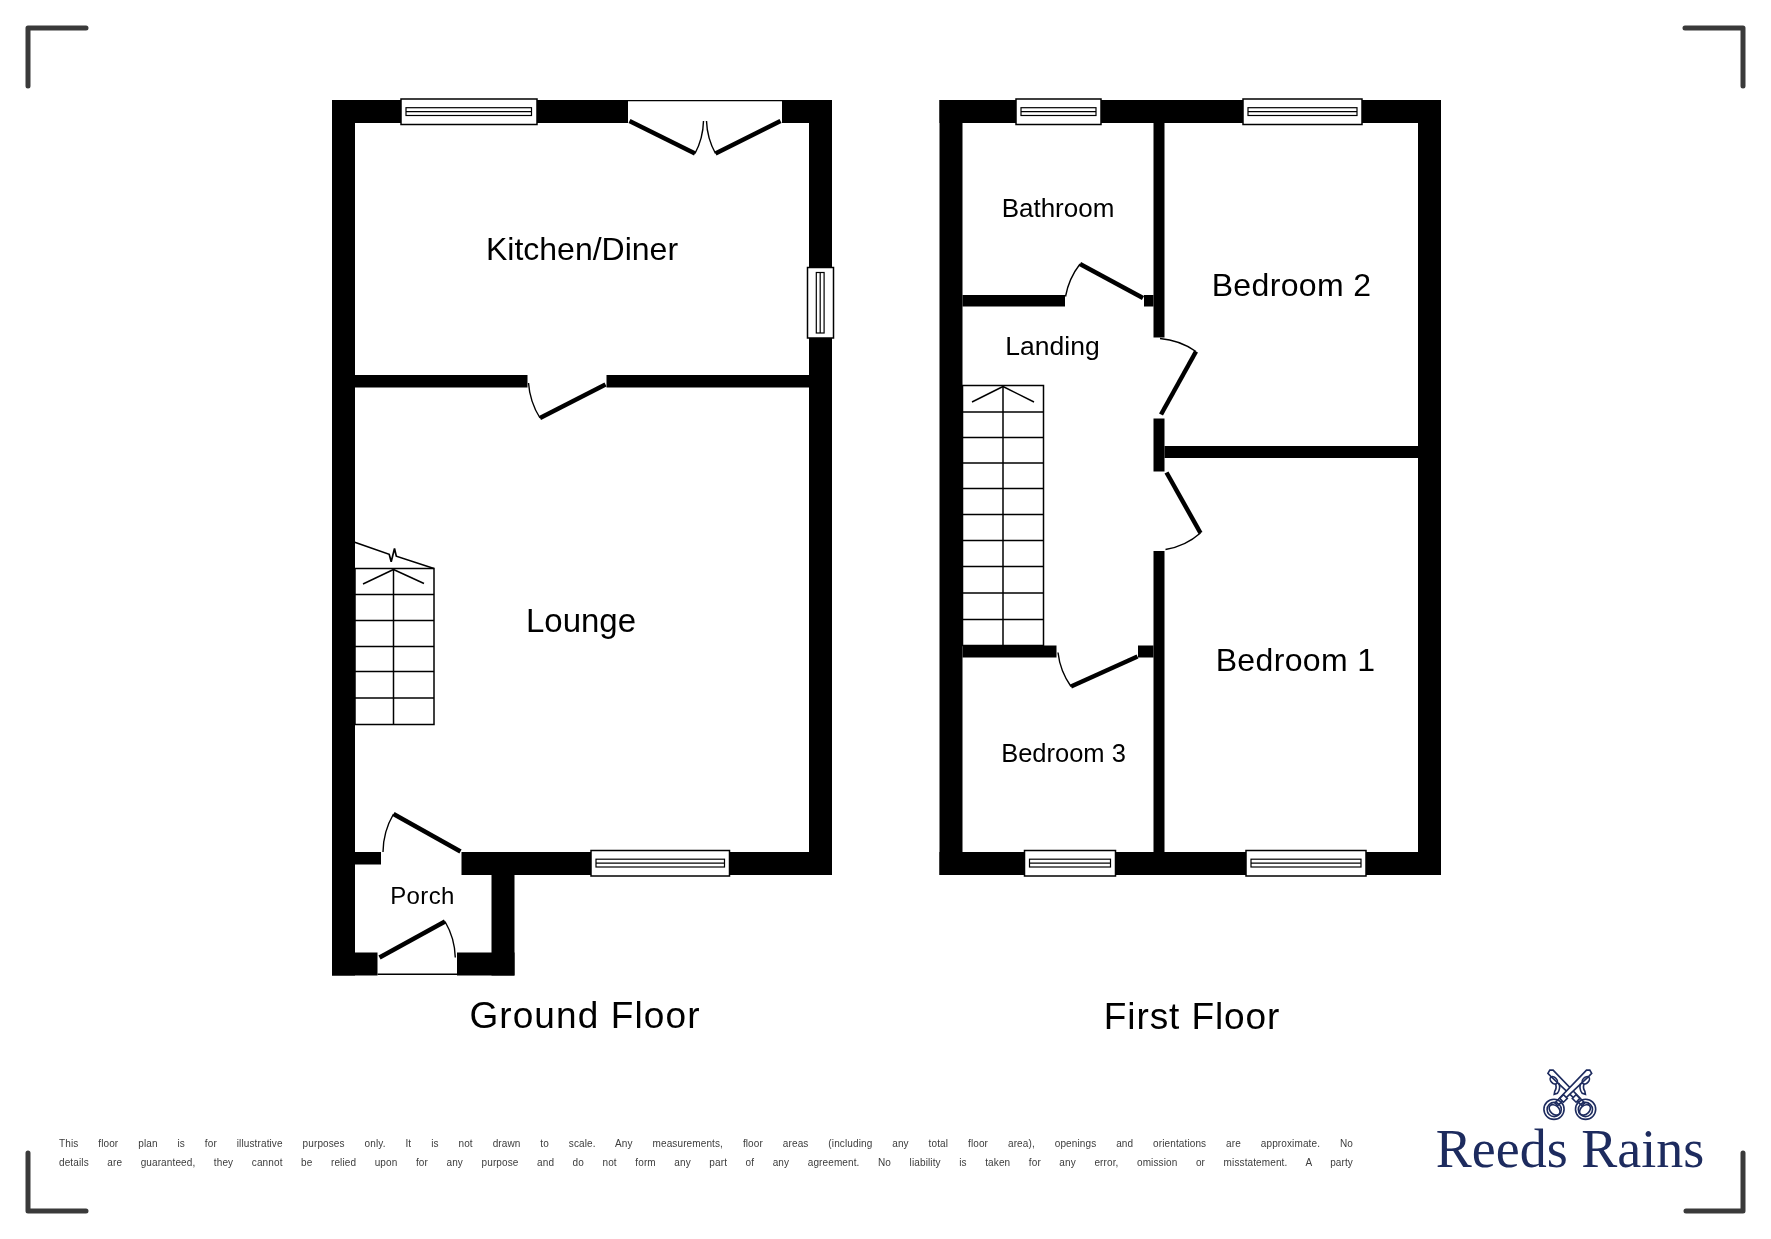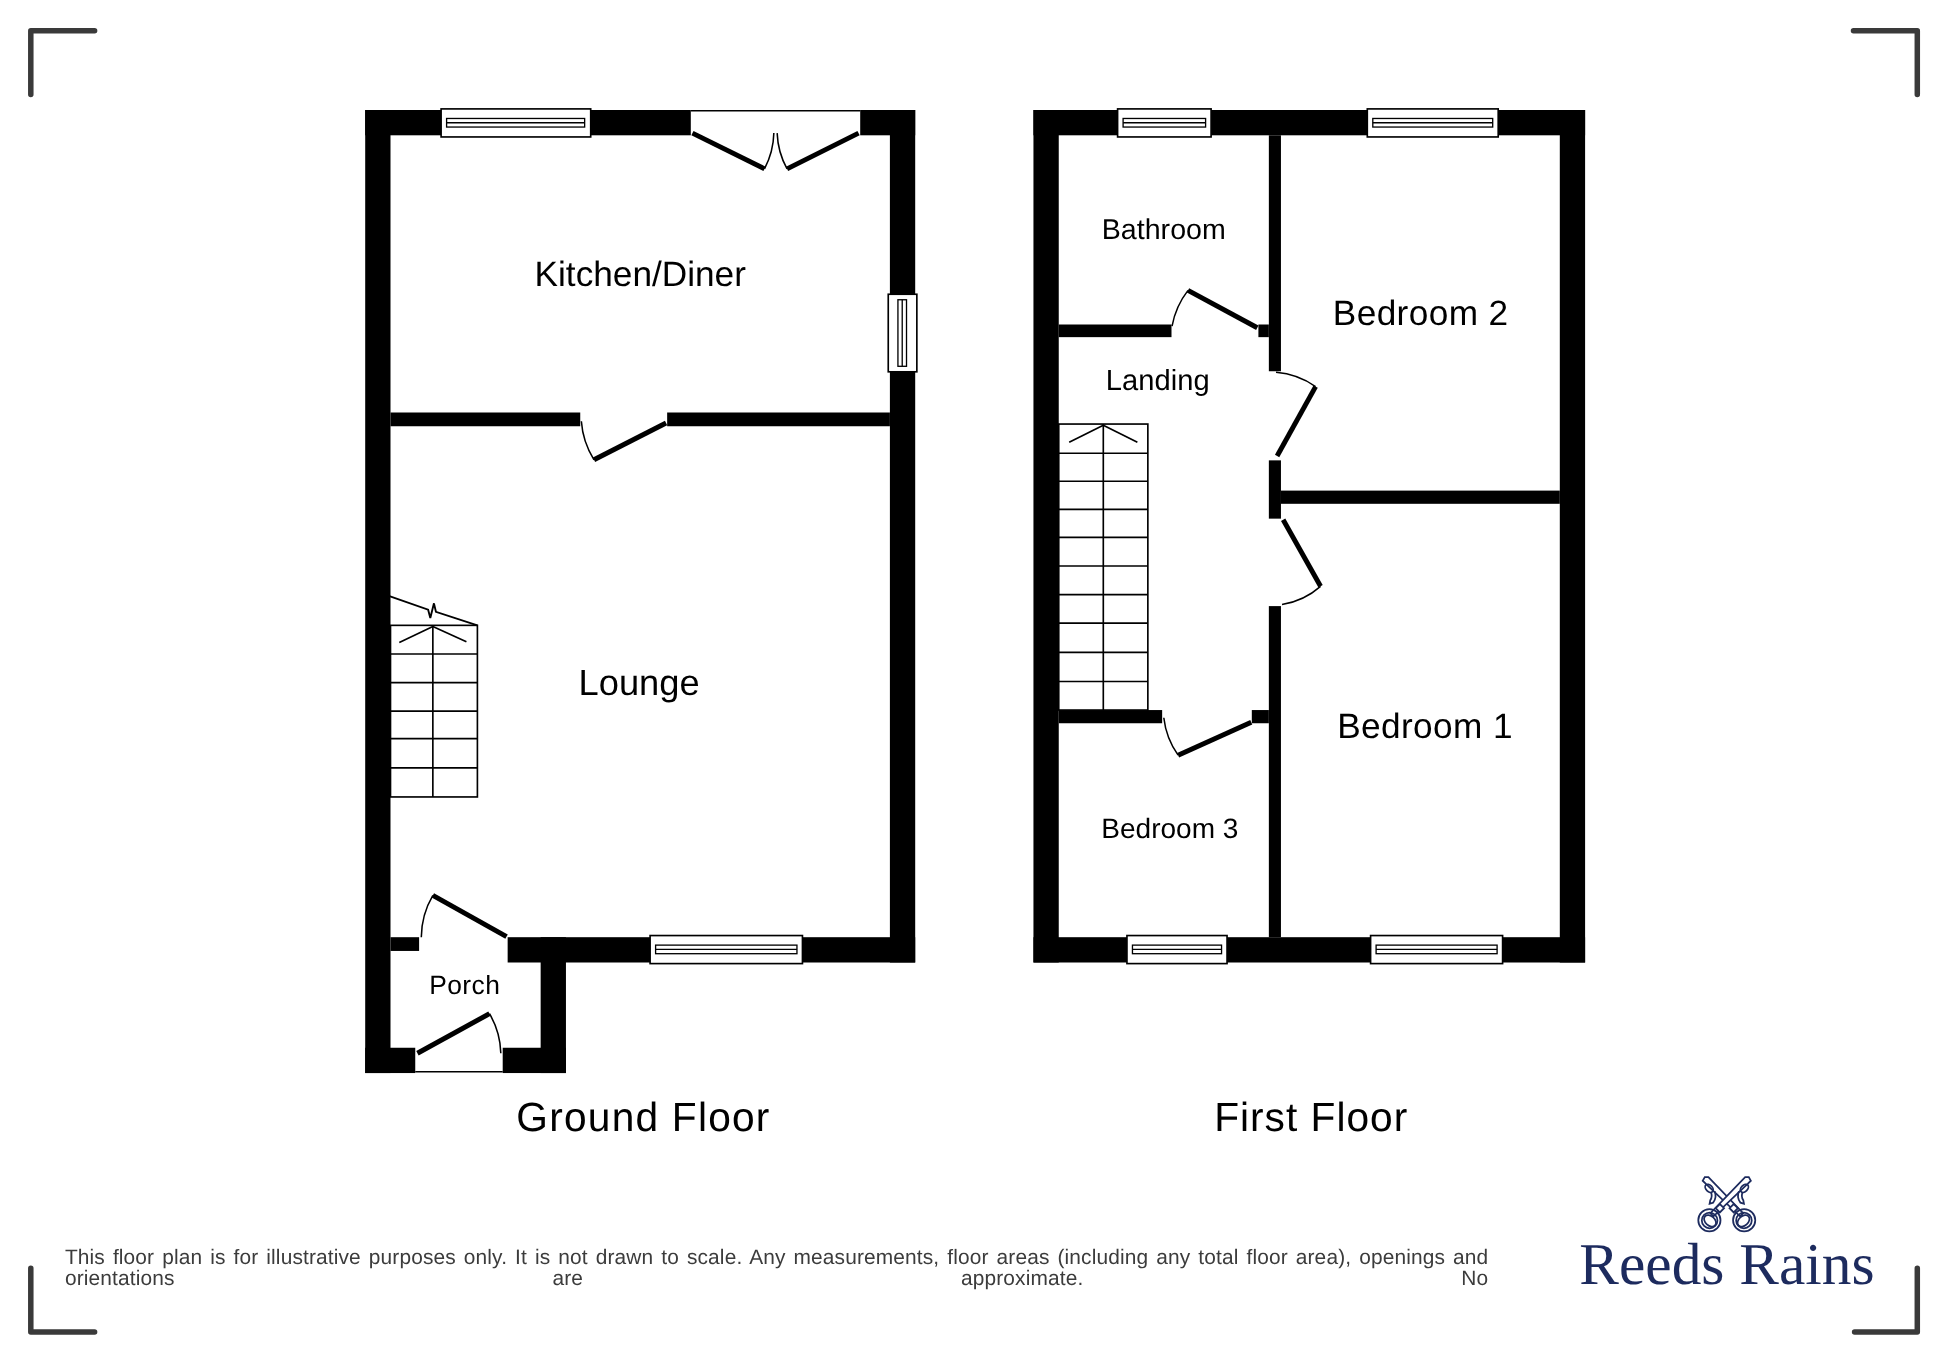--- a/index.html
+++ b/index.html
@@ -1,17 +1,17 @@
 <!DOCTYPE html>
 <html><head>
 <meta charset="utf-8">
 <style>
   html,body{margin:0;padding:0;background:#ffffff;width:1771px;height:1239px;overflow:hidden;}
   body{font-family:"Liberation Sans", sans-serif;}
-  #disc{position:absolute;left:59px;top:1133.5px;width:1294px;font-size:19px;line-height:19px;color:#3c3c3c;letter-spacing:0.12px;word-spacing:-2.0px;}
+  #disc{position:absolute;left:59px;top:1133.5px;width:1294px;font-size:10px;line-height:19px;color:#3c3c3c;letter-spacing:0.12px;word-spacing:-2.0px;}
   .jl{text-align:justify;text-align-last:justify;}
 </style>
 </head>
 <body>
 <svg width="1771" height="1239" viewBox="0 0 1771 1239" xmlns="http://www.w3.org/2000/svg" style="position:absolute;left:0;top:0">
 <rect x="0" y="0" width="1771" height="1239" fill="#ffffff"></rect>
 
 <polyline points="86,28 28,28 28,86" fill="none" stroke="#3a3a3a" stroke-width="5" stroke-linecap="round" stroke-linejoin="round"></polyline>
 
 <polyline points="1685,28 1743,28 1743,86" fill="none" stroke="#3a3a3a" stroke-width="5" stroke-linecap="round" stroke-linejoin="round"></polyline>
@@ -222,13 +222,14 @@
     <ellipse cx="-16.0" cy="-11.2" rx="4.3" ry="2.9" transform="rotate(45 -16 -11.2)"></ellipse>
     <path d="M -11.0,-8.4 C -9.4,-4.6 -9.8,-1.6 -12.4,1.8 L -15.6,2.8 L -15.0,-0.4 C -13.4,-2.8 -13.2,-5.0 -14.4,-7.8"></path>
   </g>
 </g>
 
 <text x="1570" y="1167" font-family="Liberation Serif, serif" font-size="54" text-anchor="middle" fill="#1d2b5e">Reeds Rains</text>
 </svg>
 
 <div id="disc">
 <div class="jl">This floor plan is for illustrative purposes only. It is not drawn to scale. Any measurements, floor areas (including any total floor area), openings and orientations are approximate. No</div>
+<div class="jl">details are guaranteed, they cannot be relied upon for any purpose and do not form any part of any agreement. No liability is taken for any error, omission or misstatement. A party</div>
 </div>
 
 </body></html>

